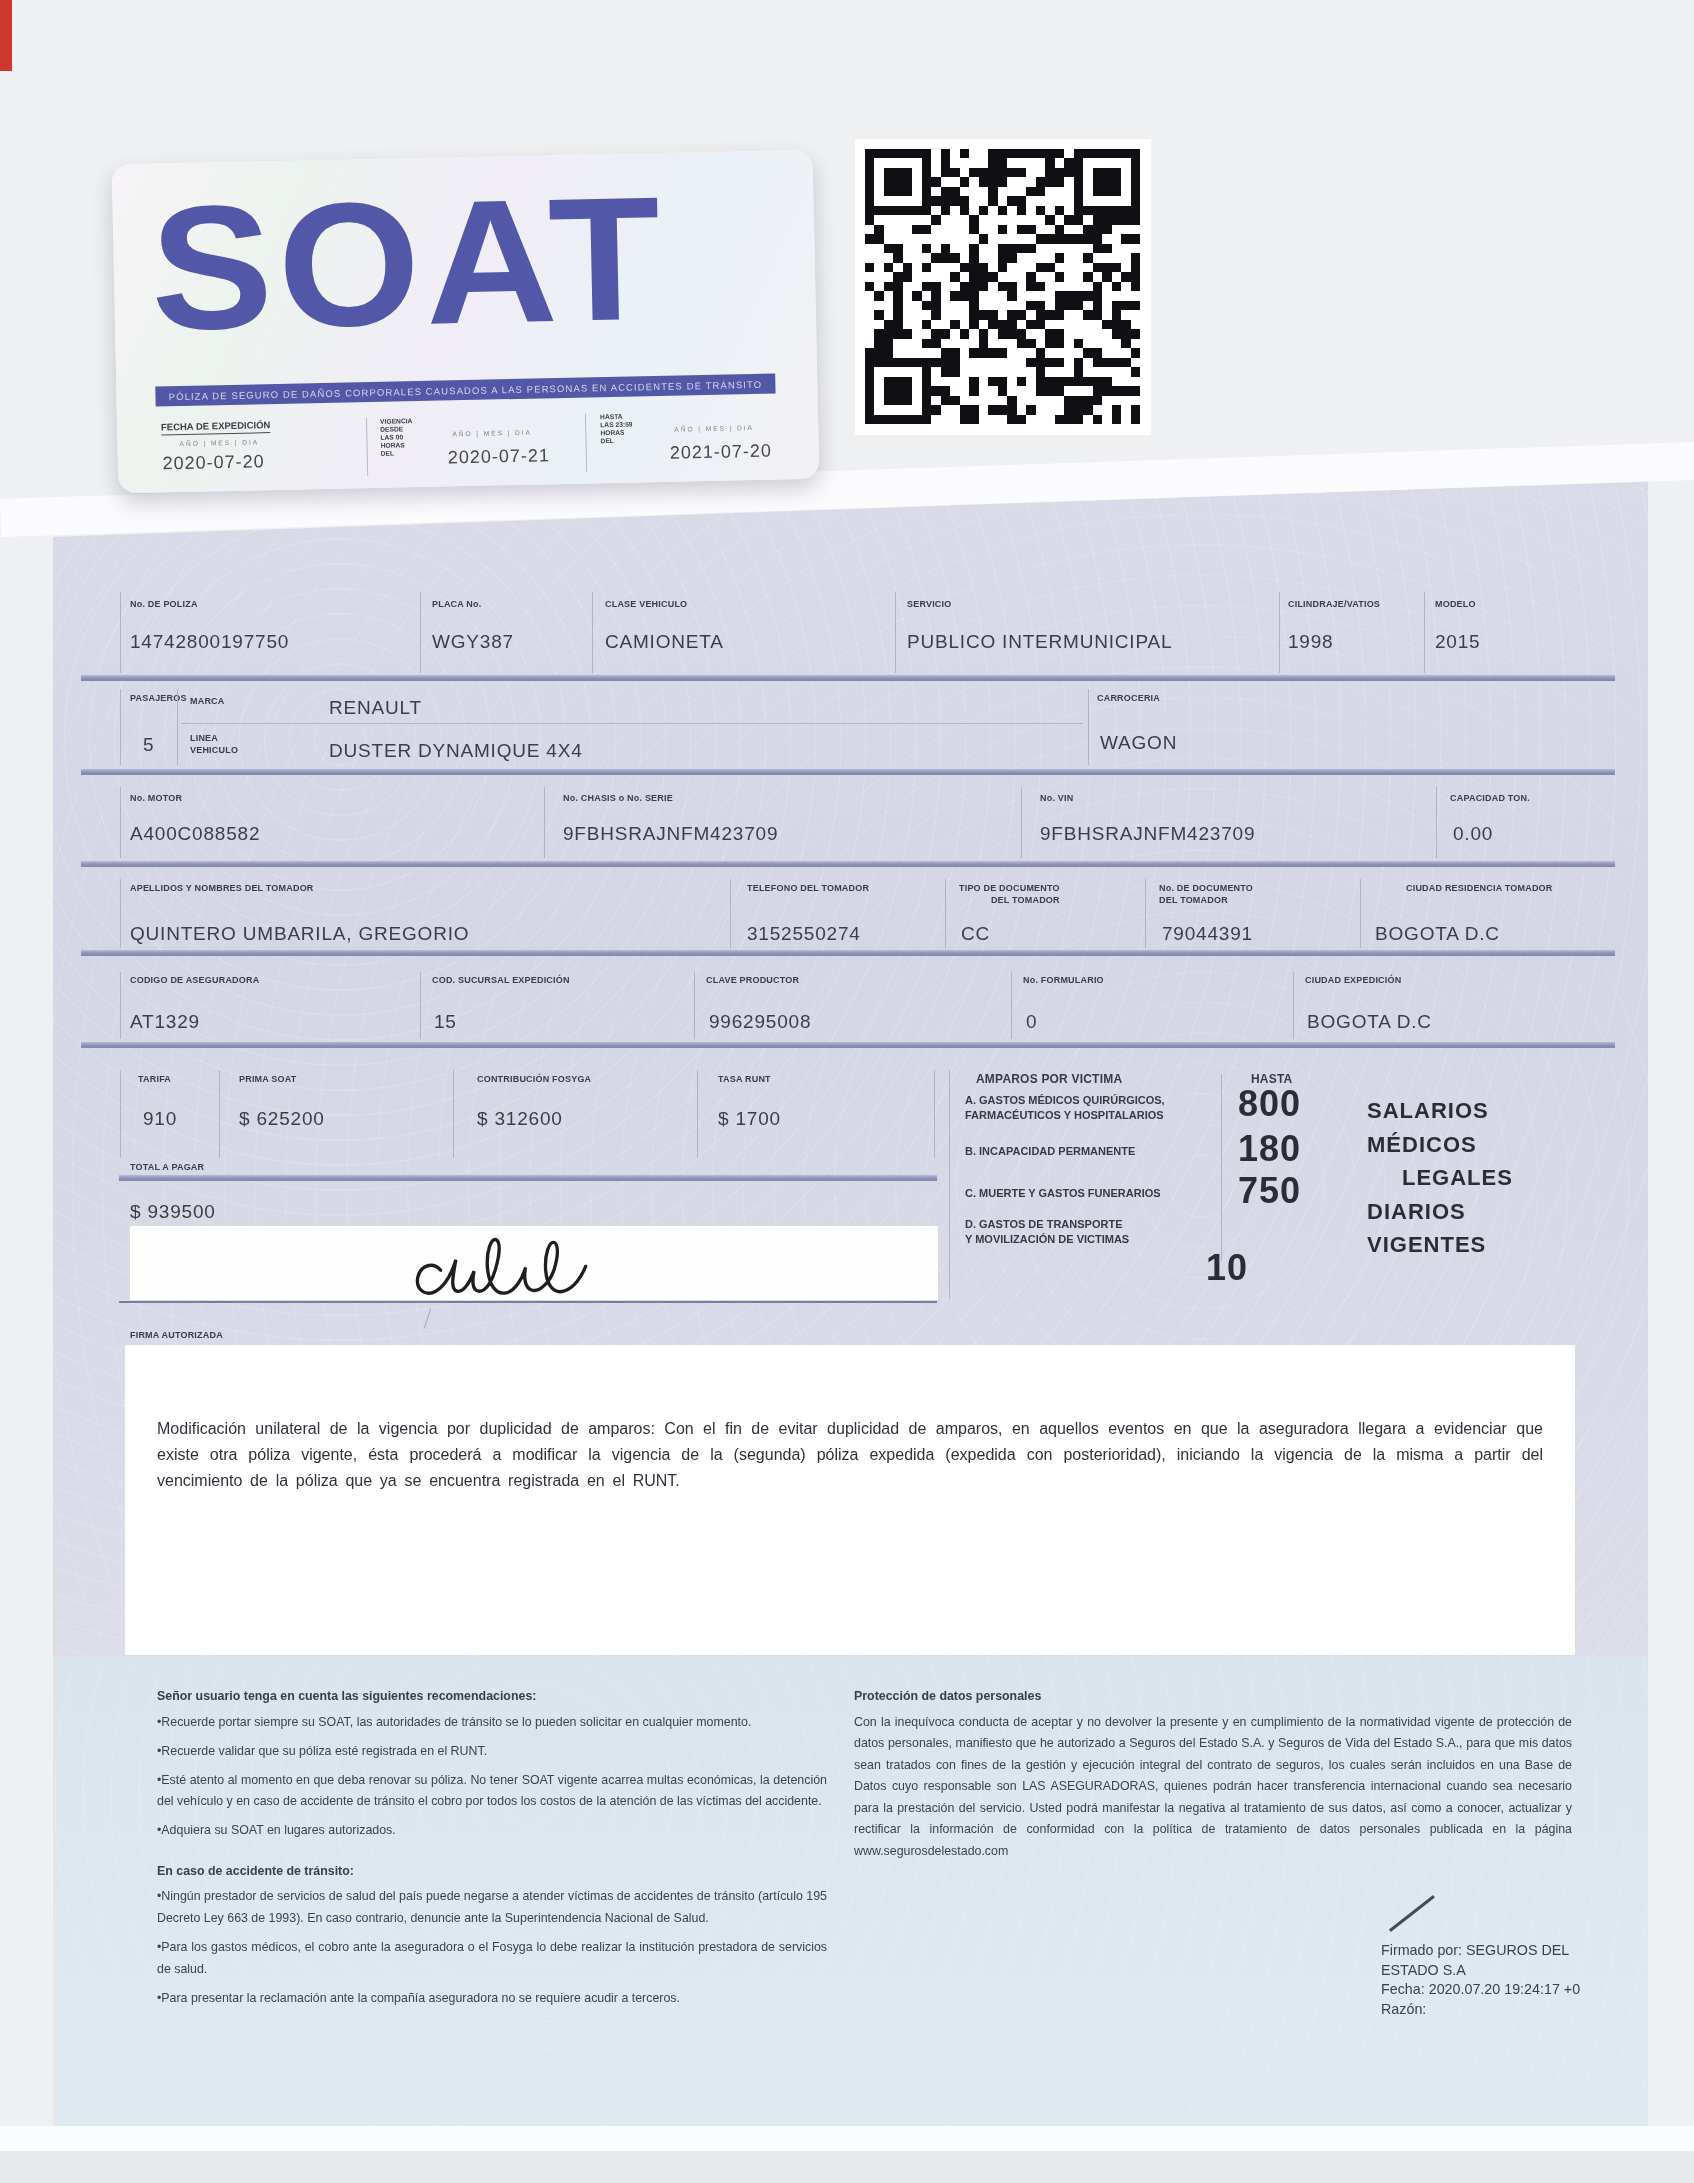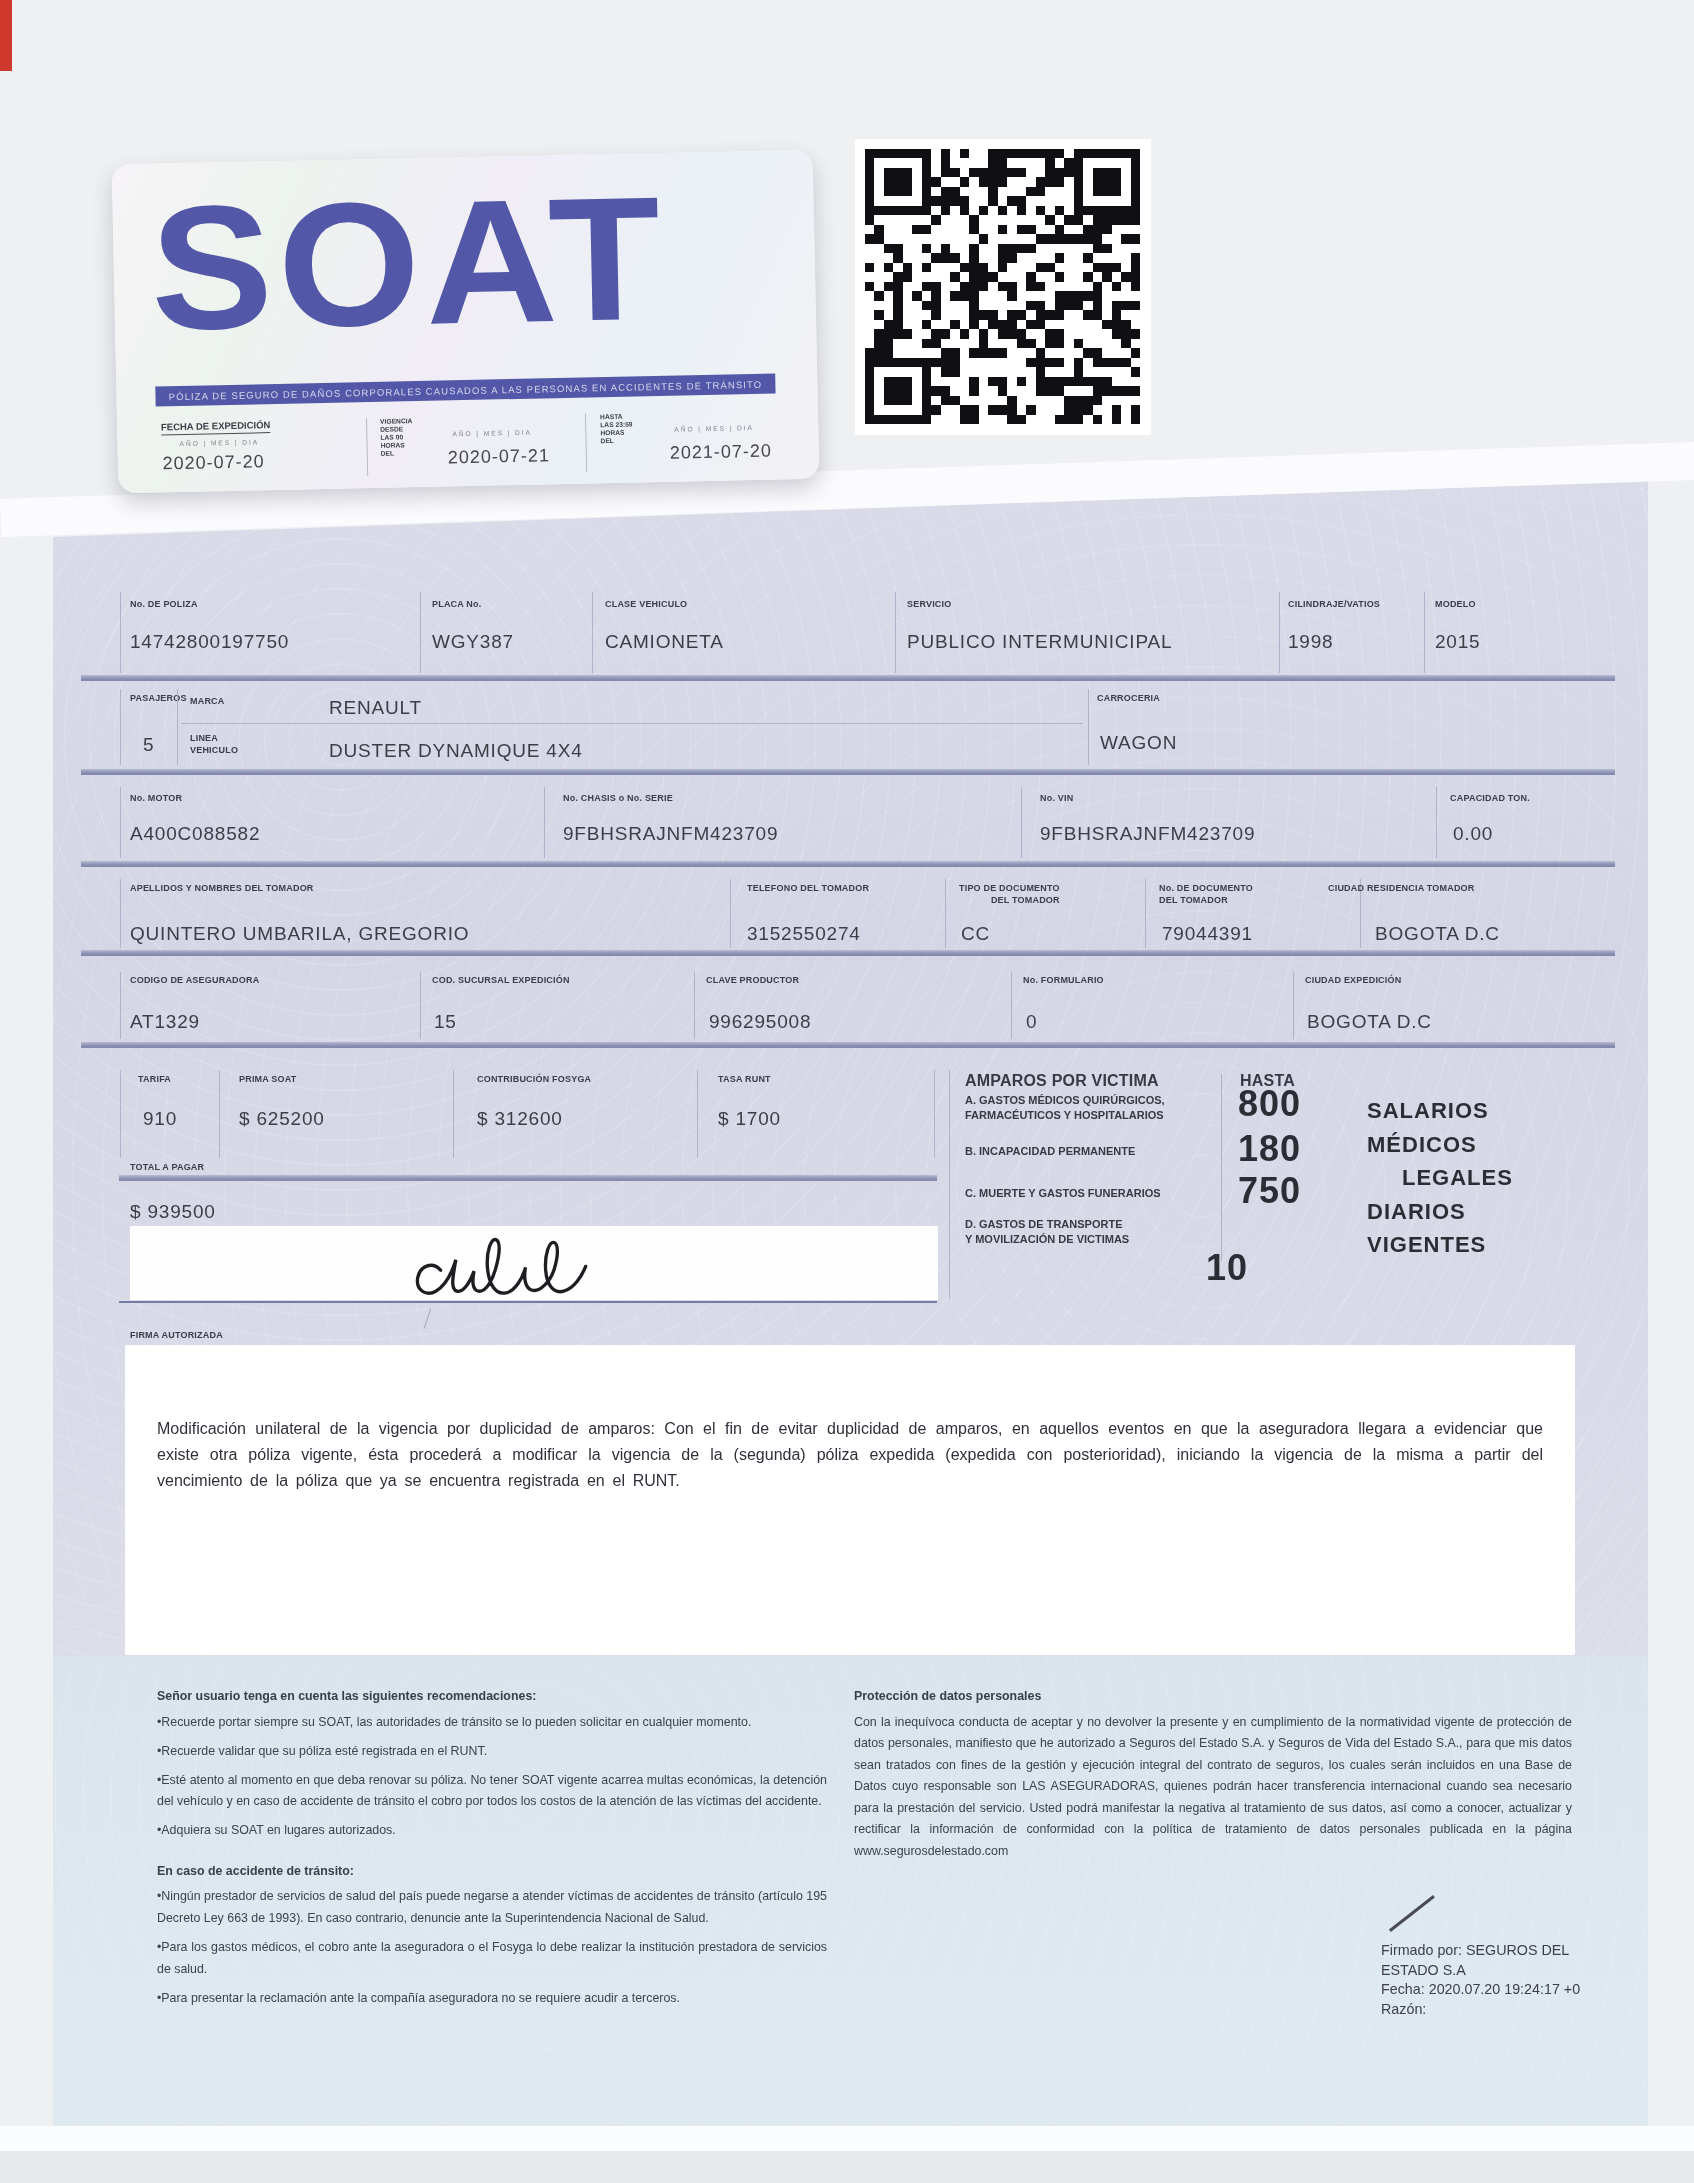--- a/index.html
+++ b/index.html
@@ -64,21 +64,21 @@
   .lbl { position:absolute; font-size:9px; font-weight:700; color:#3c3c48; letter-spacing:0.2px; white-space:pre-line; line-height:11.5px; }
   .val { position:absolute; font-size:19px; color:#3d3d46; letter-spacing:0.8px; white-space:nowrap; }
   .sep { position:absolute; left:81px; width:1534px; height:6.2px; background:linear-gradient(180deg,#b7bbd1 0%,#8d93b6 55%,#7f86ab 100%); }
   .vl  { position:absolute; width:1px; background:#aeb2ca; }
   .hl  { position:absolute; height:1px; background:#b0b4ca; }
 
   
   .cov-num { position:absolute; font-size:36px; font-weight:700; color:#2c2c34; letter-spacing:1px; }
   .cov-word { position:absolute; font-size:22px; font-weight:700; color:#2c2c34; letter-spacing:1px; }
   .cov-lbl { position:absolute; font-size:11px; font-weight:700; color:#393943; white-space:pre-line; line-height:15px; }
-  .cov-hdr { position:absolute; font-size:16px; font-weight:700; color:#393943; letter-spacing:0.2px; }
+  .cov-hdr { position:absolute; font-size:12px; font-weight:700; color:#393943; letter-spacing:0.2px;margin-left:11px; }
 
   
   .sig-box { position:absolute; left:130px; top:1226px; width:808px; height:74px; background:#fefefe; }
   .sig-underline { position:absolute; left:119px; top:1301px; width:818px; height:2.4px; background:#767ca2; }
   .note-box { position:absolute; left:125px; top:1345px; width:1450px; height:310px; background:#ffffff; border-radius:1.9px; }
   .note-text { position:absolute; left:32px; top:71px; width:1386px; font-size:16px; line-height:26px; color:#30303a;
                text-align:justify; word-spacing:3.3px; }
 
   
   .fp-h { font-size:12.4px; font-weight:700; color:#39404a; margin-bottom:8.6px; }
@@ -1035,21 +1035,21 @@
     <div class="val" style="left:747px;top:923px;">3152550274</div>
     <div class="vl" style="left:945px;top:879px;height:69px;"></div>
     <div class="lbl" style="left:959px;top:883px;text-align:right;">TIPO DE DOCUMENTO
 DEL TOMADOR</div>
     <div class="val" style="left:961px;top:923px;">CC</div>
     <div class="vl" style="left:1145px;top:879px;height:69px;"></div>
     <div class="lbl" style="left:1159px;top:883px;">No. DE DOCUMENTO
 DEL TOMADOR</div>
     <div class="val" style="left:1162px;top:923px;">79044391</div>
     <div class="vl" style="left:1360px;top:879px;height:69px;"></div>
-    <div class="lbl" style="left:1328px;top:883px;">CIUDAD RESIDENCIA TOMADOR</div>
+    <div class="lbl" style="left:1406px;top:883px;">CIUDAD RESIDENCIA TOMADOR</div>
     <div class="val" style="left:1375px;top:923px;">BOGOTA D.C</div>
     <div class="sep" style="top:950px;"></div>
 
     <div class="vl" style="left:120px;top:972px;height:67px;"></div>
     <div class="lbl" style="left:130px;top:975px;">CODIGO DE ASEGURADORA</div>
     <div class="val" style="left:130px;top:1011px;">AT1329</div>
     <div class="vl" style="left:420px;top:972px;height:67px;"></div>
     <div class="lbl" style="left:432px;top:975px;">COD. SUCURSAL EXPEDICIÓN</div>
     <div class="val" style="left:434px;top:1011px;">15</div>
     <div class="vl" style="left:694px;top:972px;height:67px;"></div>

